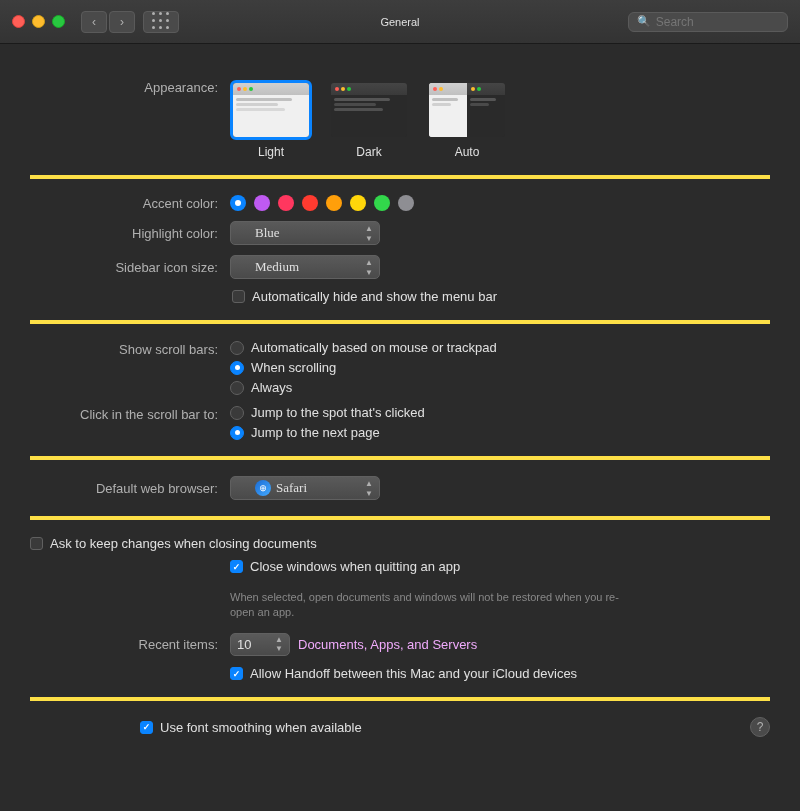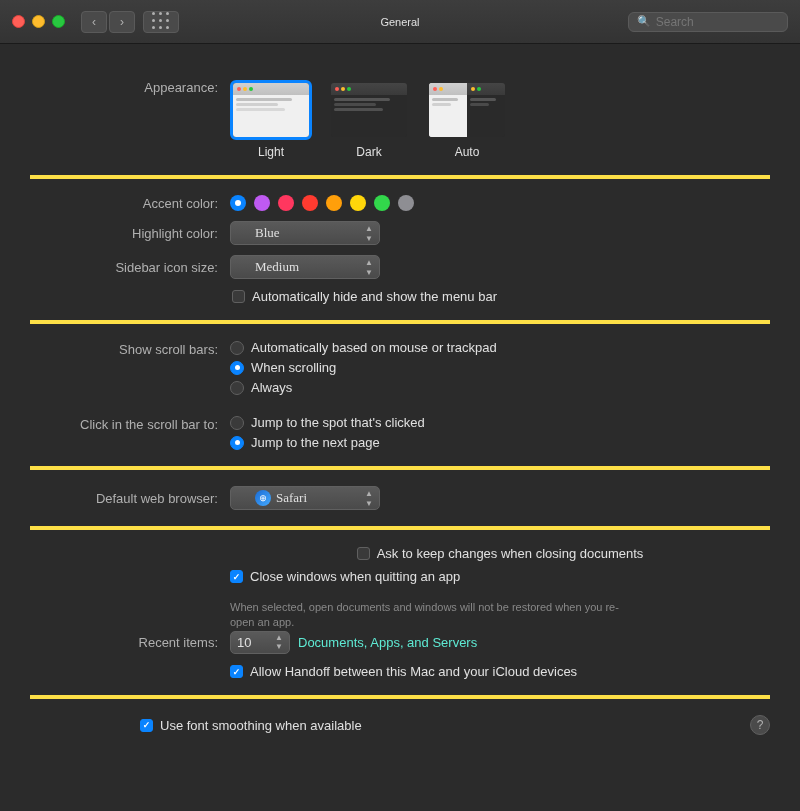--- a/index.html
+++ b/index.html
@@ -593,21 +593,21 @@
           <div class="radio selected"></div>
           <span>When scrolling</span>
         </div>
         <div class="radio-row">
           <div class="radio"></div>
           <span>Always</span>
         </div>
       </div>
     </div>
 
-    <div class="row" style="align-items:flex-start;margin-top:20px;">
+    <div class="row" style="align-items:flex-start;margin-top:10px;">
       <div class="label" style="padding-top:2px;">Click in the scroll bar to:</div>
       <div class="radio-group">
         <div class="radio-row">
           <div class="radio"></div>
           <span>Jump to the spot that's clicked</span>
         </div>
         <div class="radio-row">
           <div class="radio selected"></div>
           <span>Jump to the next page</span>
         </div>
@@ -623,45 +623,45 @@
         <span>Safari</span>
         <div class="dropdown-arrows">
           <span>▲</span>
             <span>▼</span>
         </div>
       </div>
     </div>
   </div>
 
   <div class="section">
-    <div class="row" style="margin-left:200px;margin-bottom:8px;justify-content:center;">
+    <div class="row" style="margin-bottom:8px;">
       <div class="checkbox-row">
         <div class="checkbox"></div>
         <span>Ask to keep changes when closing documents</span>
       </div>
     </div>
 
     <div class="row" style="margin-left:200px;margin-bottom:16px;">
       <div class="checkbox-row">
         <div class="checkbox checked"></div>
         <span>Close windows when quitting an app</span>
       </div>
     </div>
     <div class="helper-text">When selected, open documents and windows will not be restored when you re-open an app.</div>
 
-    <div class="row" style="">
+    <div class="row" style="margin-top:12px;">
       <div class="label">Recent items:</div>
       <div class="stepper">
         <span>10</span>
         <div class="stepper-arrows">
           <div class="stepper-arrow">▲</div>
           <div class="stepper-arrow">▼</div>
         </div>
       </div>
-      <span style="margin-left:8px;color:#5eead4;">Documents, Apps, and Servers</span>
+      <span style="margin-left:8px;color:#f0abfc;">Documents, Apps, and Servers</span>
     </div>
 
     <div class="row" style="margin-left:200px;margin-top:8px;">
       <div class="checkbox-row">
         <div class="checkbox checked"></div>
         <span>Allow Handoff between this Mac and your iCloud devices</span>
       </div>
     </div>
   </div>
 

